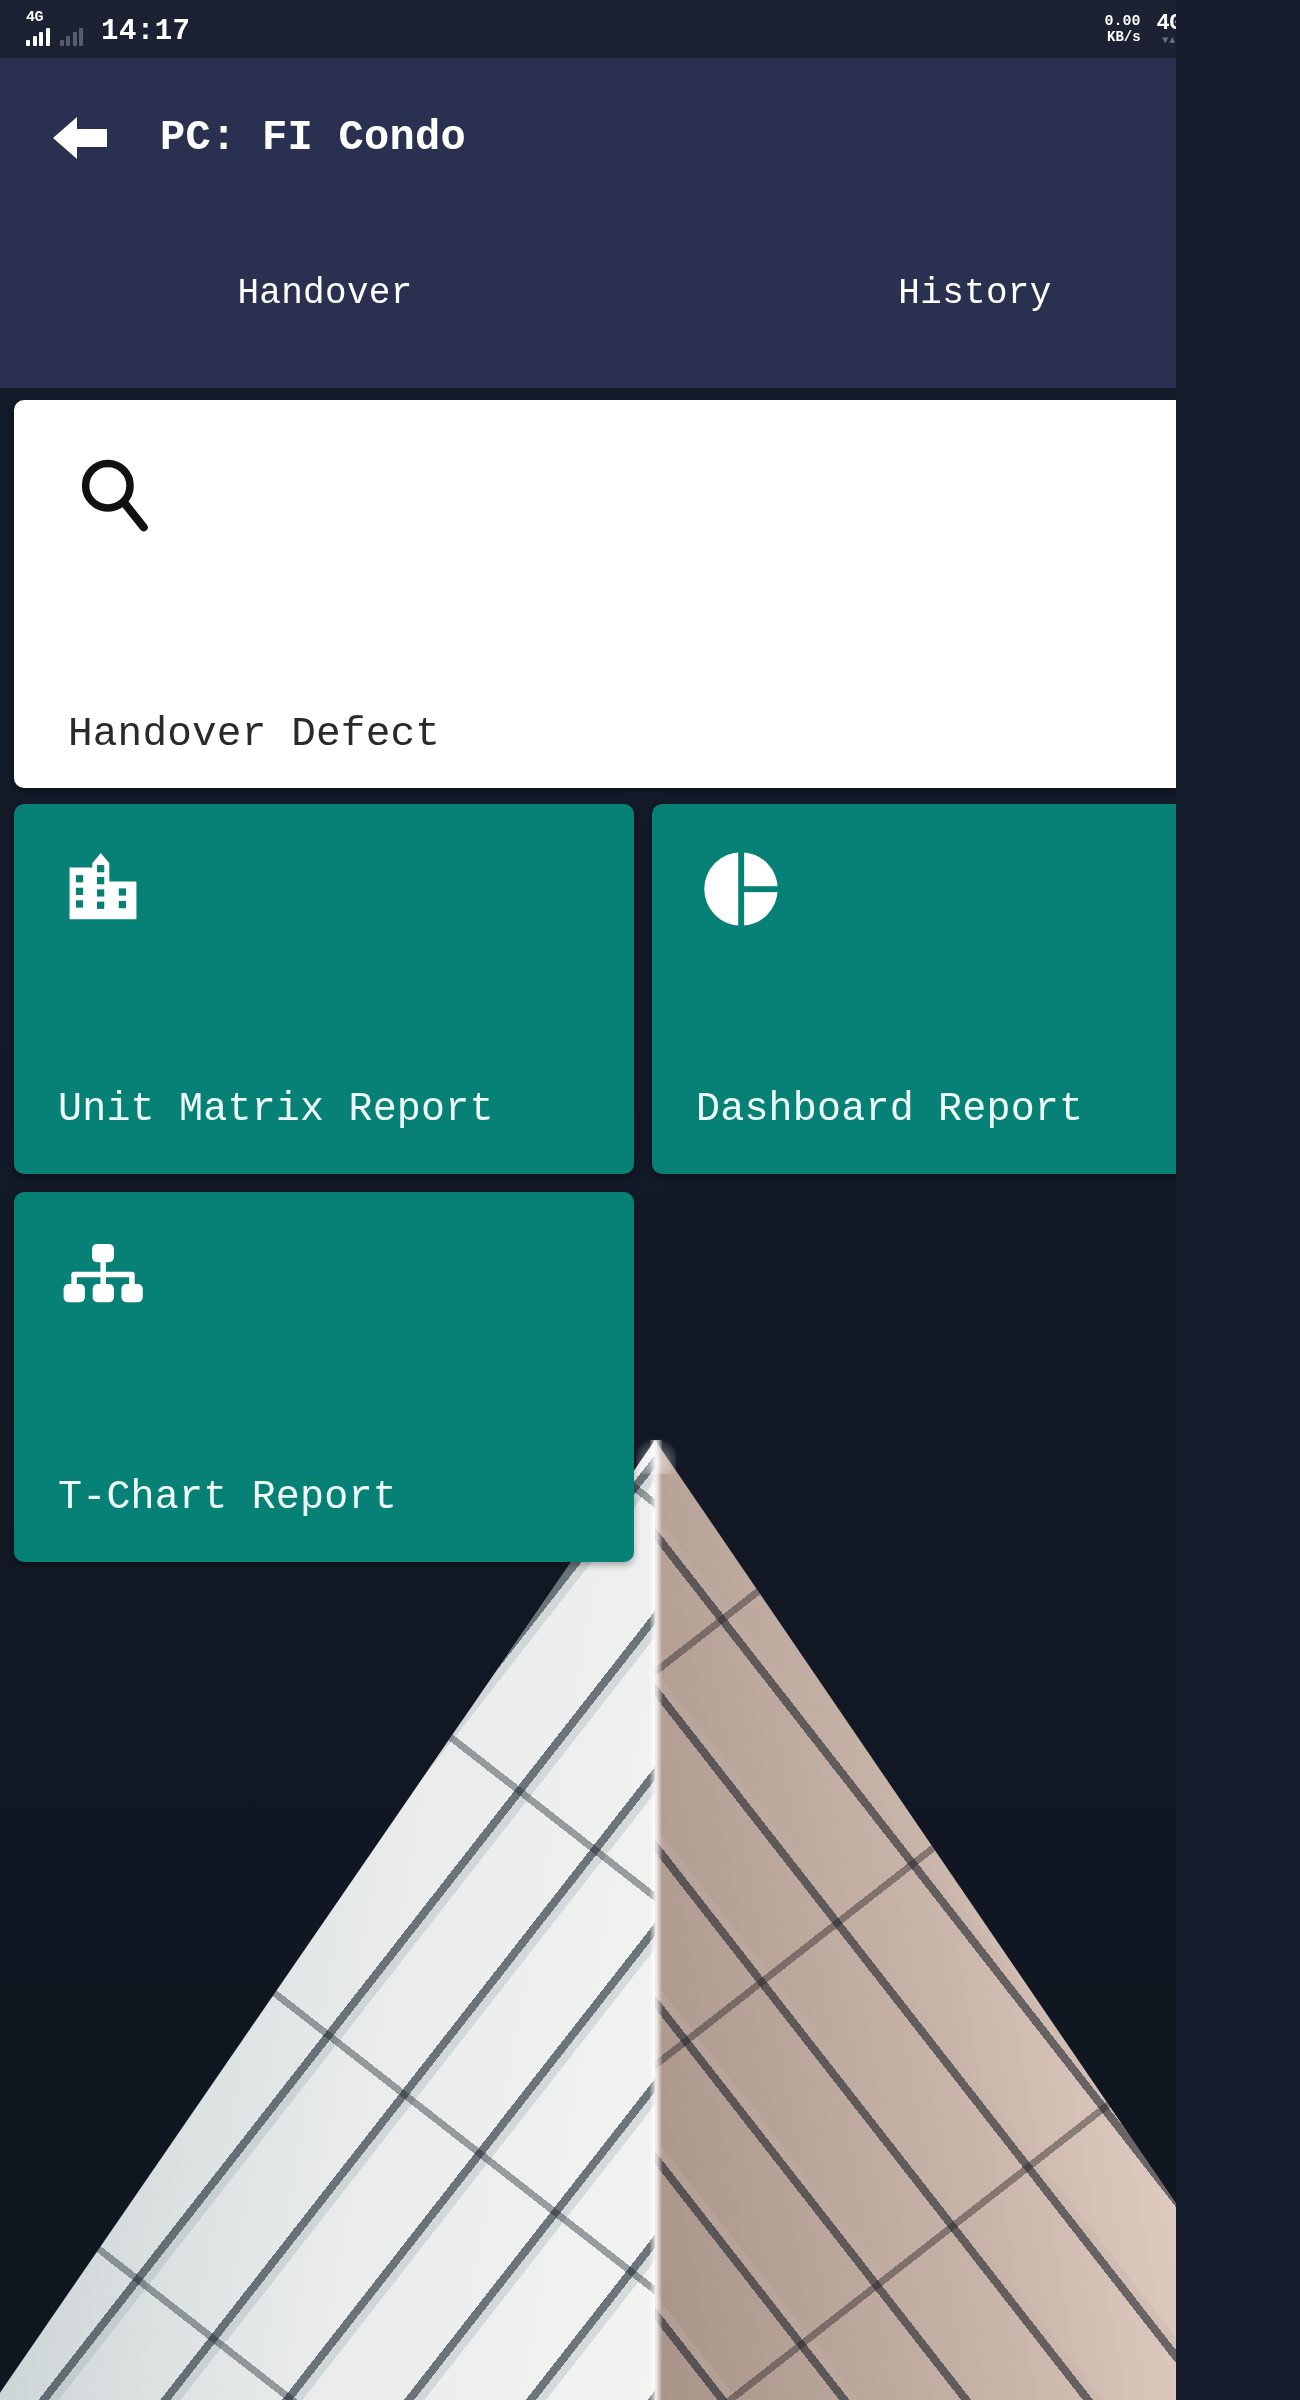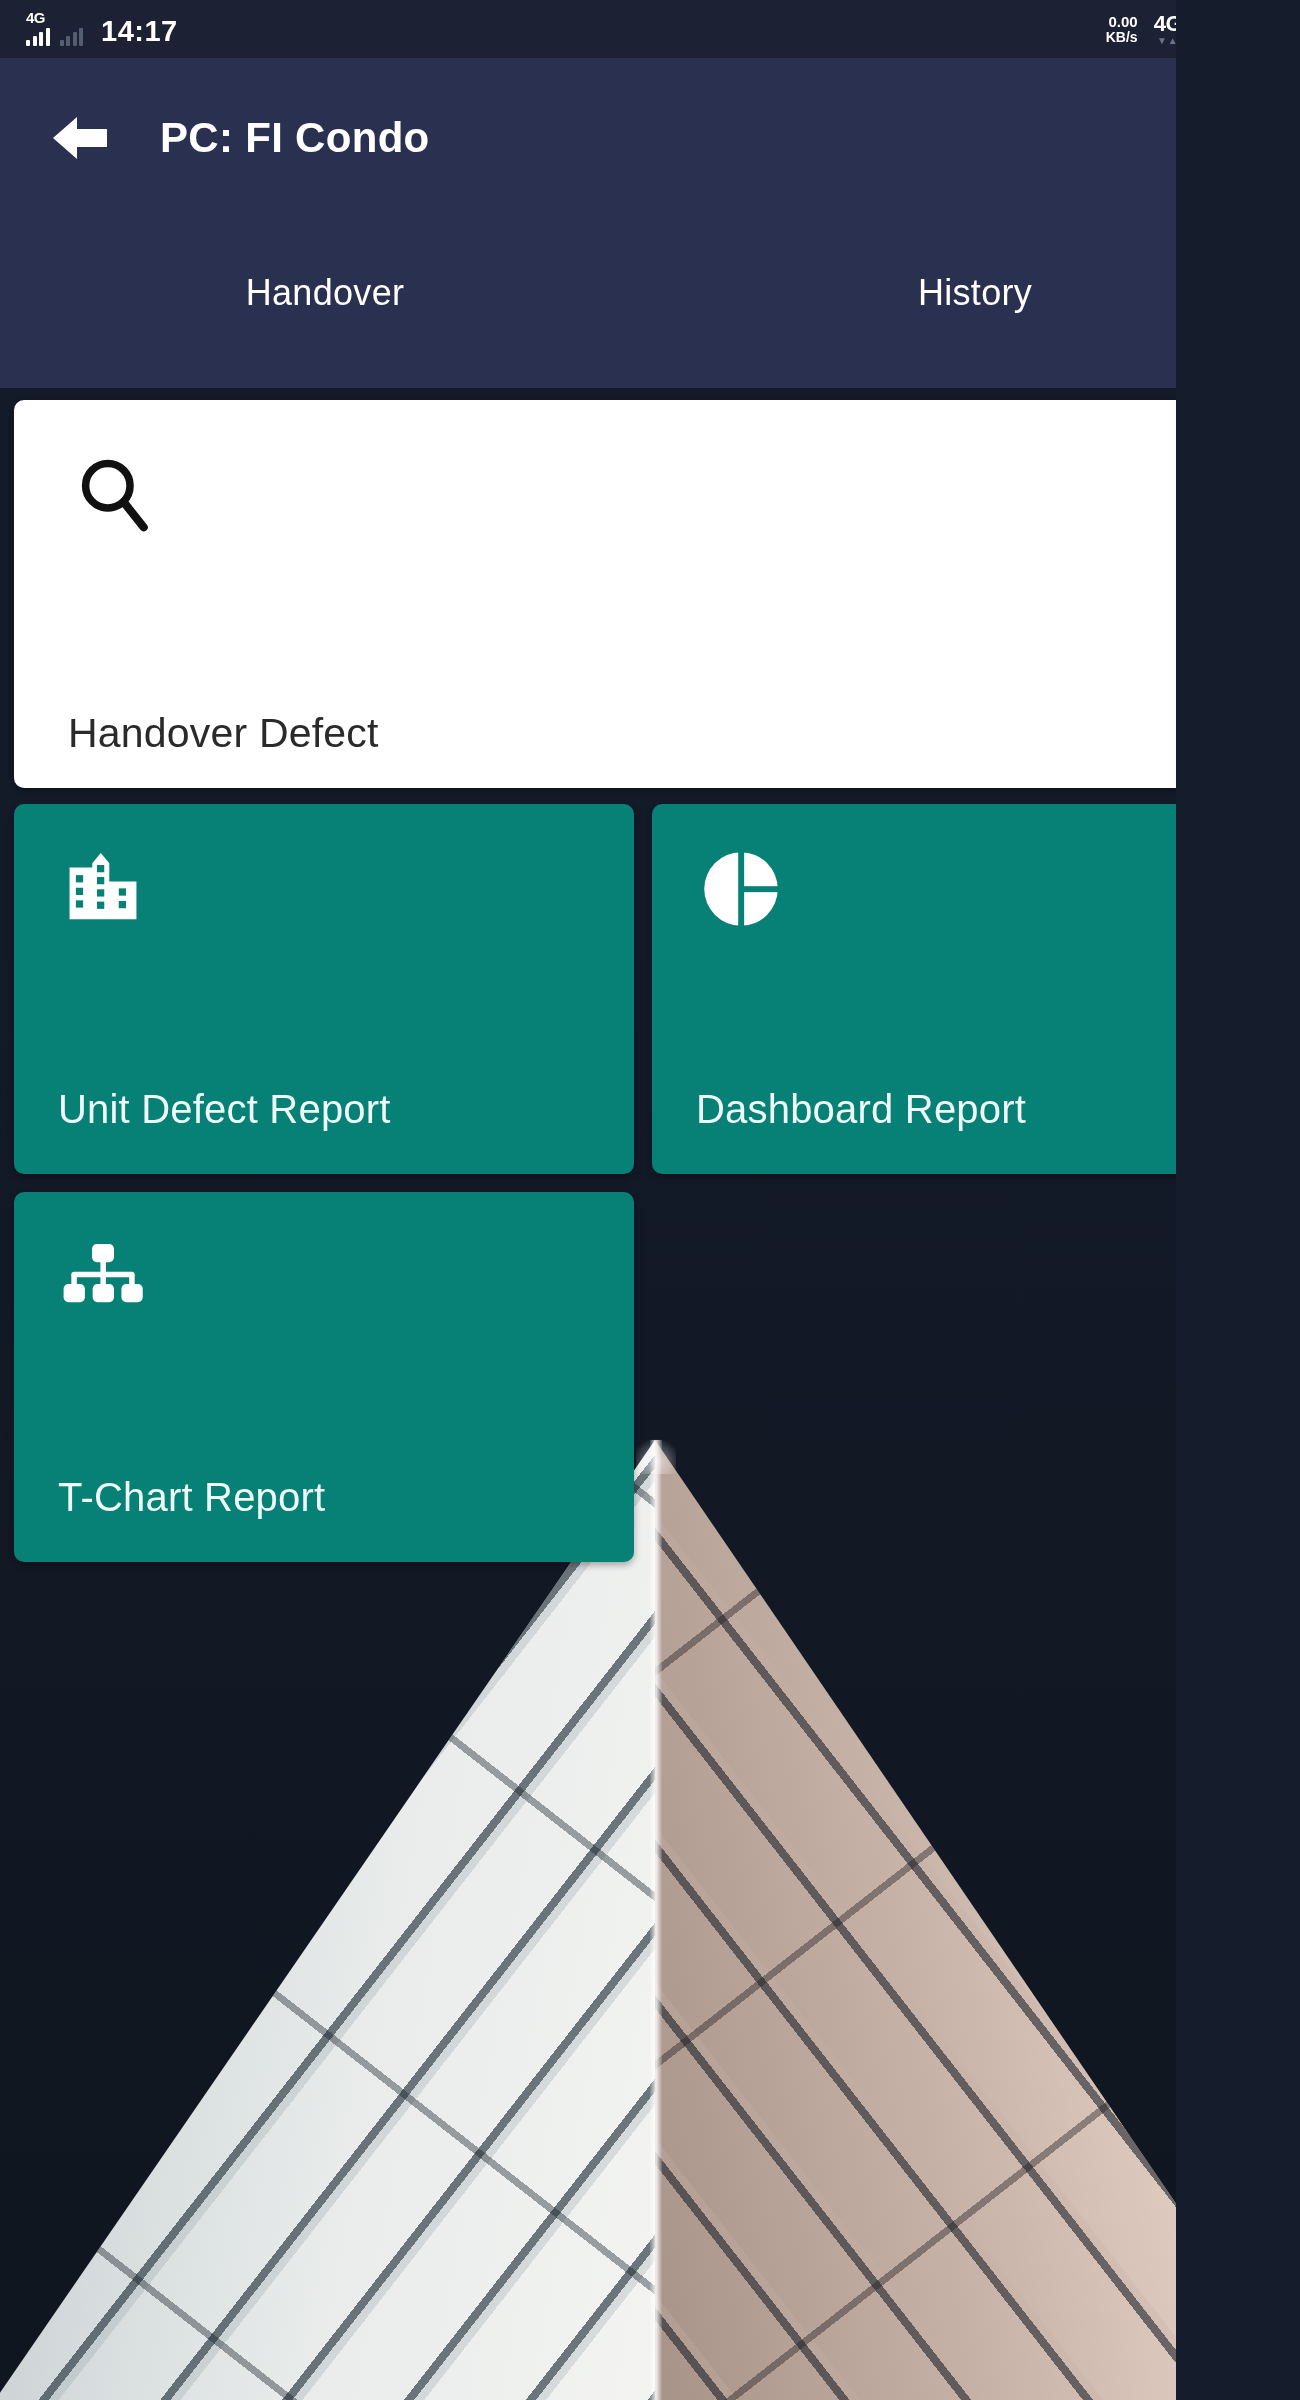--- a/index.html
+++ b/index.html
@@ -7,20 +7,21 @@
     width:1300px; height:2400px;
     background:#151c2b;
     font-family:"Liberation Sans", sans-serif;
     overflow:hidden;
   }
   #app {
     position:relative;
     width:1176px; height:2400px;
     background:#15803d;
     overflow:hidden;
+    font-family:Liberation Mono, monospace;
   }
 
   
   .photo {
     position:absolute; left:0; top:0; width:1300px; height:2400px;
     background:#141b29;
     overflow:hidden;
   }
   .sky {
     position:absolute; inset:0;
@@ -337,21 +338,21 @@
             <rect x="4.4" y="11.6" width="2.3" height="2.3" fill="#078075"></rect>
             <rect x="4.4" y="15.6" width="2.3" height="2.3" fill="#078075"></rect>
             <rect x="11.1" y="4.4" width="2.3" height="2.3" fill="#078075"></rect>
             <rect x="11.1" y="8.2" width="2.3" height="2.3" fill="#078075"></rect>
             <rect x="11.1" y="12.1" width="2.3" height="2.3" fill="#078075"></rect>
             <rect x="11.1" y="16" width="2.3" height="2.3" fill="#078075"></rect>
             <rect x="18" y="11.8" width="2.3" height="2.3" fill="#078075"></rect>
             <rect x="18" y="15.8" width="2.3" height="2.3" fill="#078075"></rect>
           </svg>
         </div>
-        <div class="tile-label">Unit Defect Report</div>
+        <div class="tile-label">Unit Matrix Report</div>
       </div>
 
       <div class="tile">
         <div class="tile-icon">
           <svg width="84" height="84" viewBox="0 0 24 24">
             <circle cx="12" cy="12" r="10.5" fill="#ffffff"></circle>
             <rect x="11.2" y="1" width="1.7" height="22" fill="#078075"></rect>
             <rect x="12" y="11.2" width="11" height="1.7" fill="#078075"></rect>
           </svg>
         </div>

